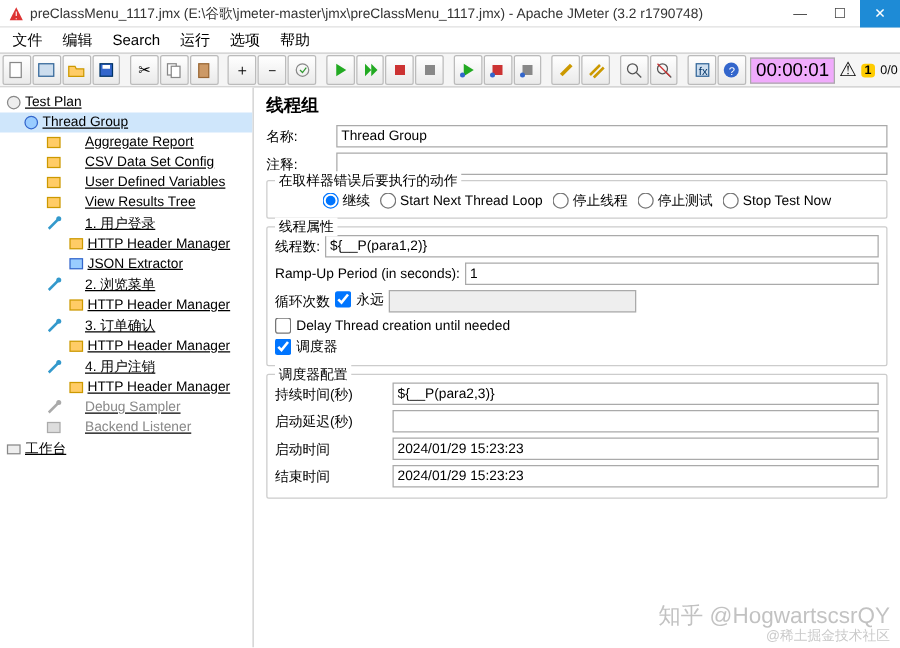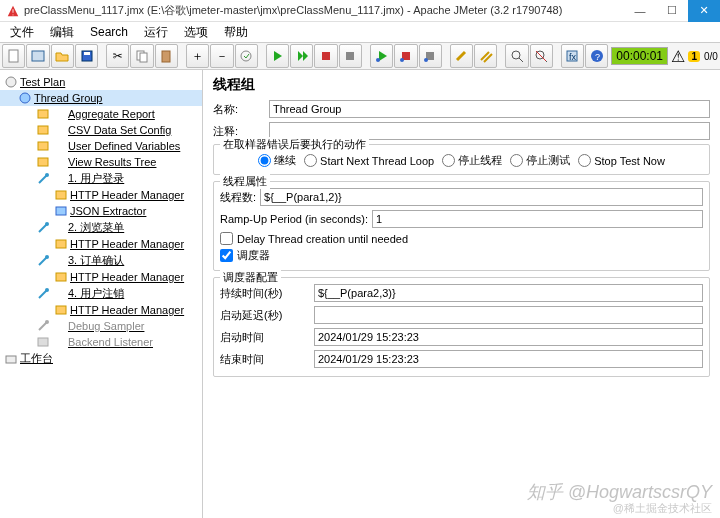--- a/index.html
+++ b/index.html
@@ -10,21 +10,21 @@
 .winbtns { display:flex; height:22px; }
 .winbtn { width:32px; height:22px; display:flex; align-items:center; justify-content:center; font-size:11px; }
 .winbtn.min { color:#444; }
 .winbtn.max { color:#444; }
 .winbtn.close { background:#1e8bd6; color:#fff; }
 .menubar { height:20px; display:flex; align-items:center; padding:0 4px; font-size:12px; gap:4px; }
 .menubar span { padding:2px 6px; }
 .toolbar { height:28px; background:#f5f5f5; border-top:1px solid #ccc; border-bottom:1px solid #ccc; display:flex; align-items:center; padding:0 2px; gap:1px; }
 .tbtn { width:24px; height:24px; border:1px solid #bbb; background:linear-gradient(#fff,#eaeaea); border-radius:2px; display:flex; align-items:center; justify-content:center; font-size:12px; }
 .sep { width:4px; height:24px; margin:0 1px; }
-.timer { border:1px solid #aaa; background:#84cc16; padding:1px 4px; font-size:12px; margin-left:2px; }
+.timer { border:1px solid #aaa; background:#f0abfc; padding:1px 4px; font-size:15px; margin-left:2px; }
 .badge { background:#fc0; border-radius:3px; padding:0 3px; font-size:10px; font-weight:bold; margin-left:2px; }
 .main { display:flex; height:448px; }
 .treepane { width:203px; border-right:1px solid #ccc; padding:4px 0; font-size:11px; overflow:auto; background:#fff;text-decoration:underline; }
 .node { display:flex; align-items:center; padding:1px 2px; white-space:nowrap; }
 .node .ico { width:14px; height:14px; margin-right:2px; display:inline-block; }
 .node.sel { background:#cfe6fb; }
 .ind0 { padding-left:4px; } .ind1 { padding-left:18px; } .ind2 { padding-left:36px;gap:16px; } .ind3 { padding-left:54px; }
 .content { flex:1; padding:6px 10px; font-size:11px; overflow:hidden; }
 .content h2 { font-size:14px; font-weight:bold; margin-bottom:6px; }
 .row { display:flex; align-items:center; margin-bottom:4px; }
@@ -32,21 +32,21 @@
 .row input[type=text] { flex:1; border:1px solid #aaa; height:18px; padding:0 3px; font-size:11px; }
 .group { border:1px solid #ccc; border-radius:2px; padding:6px 6px 4px 6px; margin:4px 0 6px 0; position:relative; }
 .group .legend { position:absolute; top:-8px; left:6px; background:#fff; padding:0 3px; font-size:11px; }
 .radios { display:flex; gap:8px; justify-content:center; padding:2px 0; }
 .radios label { display:flex; align-items:center; gap:3px; }
 .proprow { display:flex; align-items:center; margin-bottom:4px; gap:4px; }
 .proprow .plbl { white-space:nowrap; }
 .proprow input[type=text] { flex:1; border:1px solid #aaa; height:18px; padding:0 3px; font-size:11px; }
 .proprow .nar { width:70px; }
 .chk { display:flex; align-items:center; gap:4px; margin-bottom:3px; }
-.watermark { position:absolute; right:8px; bottom:14px; font-size:18px; color:rgba(120,120,120,.45); font-style:italic; pointer-events:none; }
+.watermark { position:absolute; right:8px; bottom:14px; font-size:18px; color:rgba(120,120,120,.45); pointer-events:none; }
 .watermark2 { position:absolute; right:8px; bottom:2px; font-size:11px; color:rgba(120,120,120,.4); pointer-events:none; }
 </style>
 </head>
 <body>
 
 <div class="titlebar">
   <svg class="title-icon" viewBox="0 0 16 16">
       <path fill="#d33" d="M2 14L8 2l6 12H2z"></path>
       <path fill="#fff" d="M8 6v4M8 12v1" stroke="#fff"></path>
     </svg>
@@ -353,20 +353,29 @@
     <div class="group">
       <div class="legend">线程属性</div>
       <div class="proprow">
         <span class="plbl">线程数:</span>
         <input type="text" value="${__P(para1,2)}" style="">
       </div>
       <div class="proprow">
         <span class="plbl">Ramp-Up Period (in seconds):</span>
         <input type="text" value="1" style="">
       </div>
+      <div class="proprow">
+        <span class="plbl">循环次数</span>
+        <label class="chk">
+            <input type="checkbox" checked="" style="">
+            <span>永远</span>
+          </label>
+        <input type="text" class="nar" disabled="" style="background: rgb(238, 238, 238);">
+        <span style="flex:1"></span>
+      </div>
       <label class="chk">
           <input type="checkbox" style="">
           <span>Delay Thread creation until needed</span>
         </label>
       <label class="chk">
           <input type="checkbox" checked="" style="">
           <span>调度器</span>
         </label>
     </div>
 

